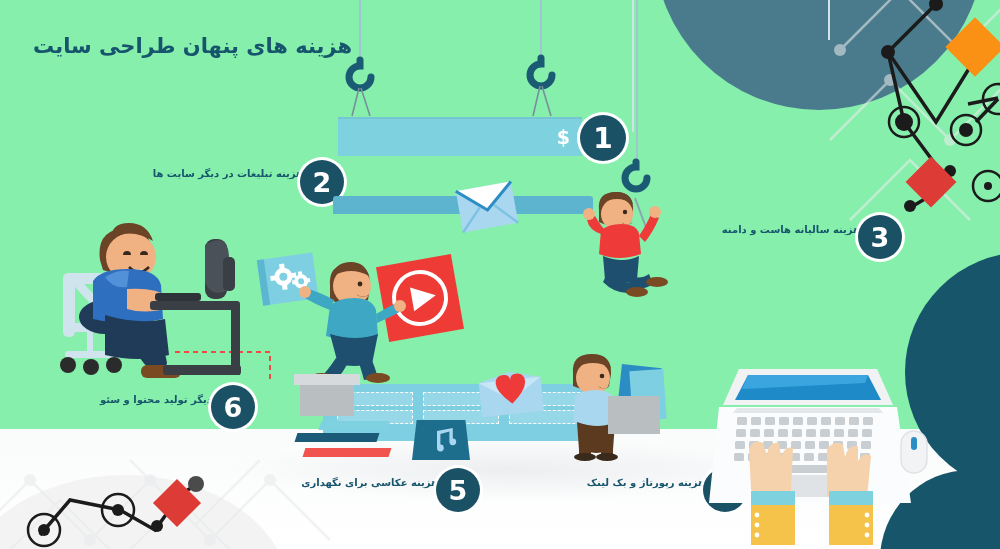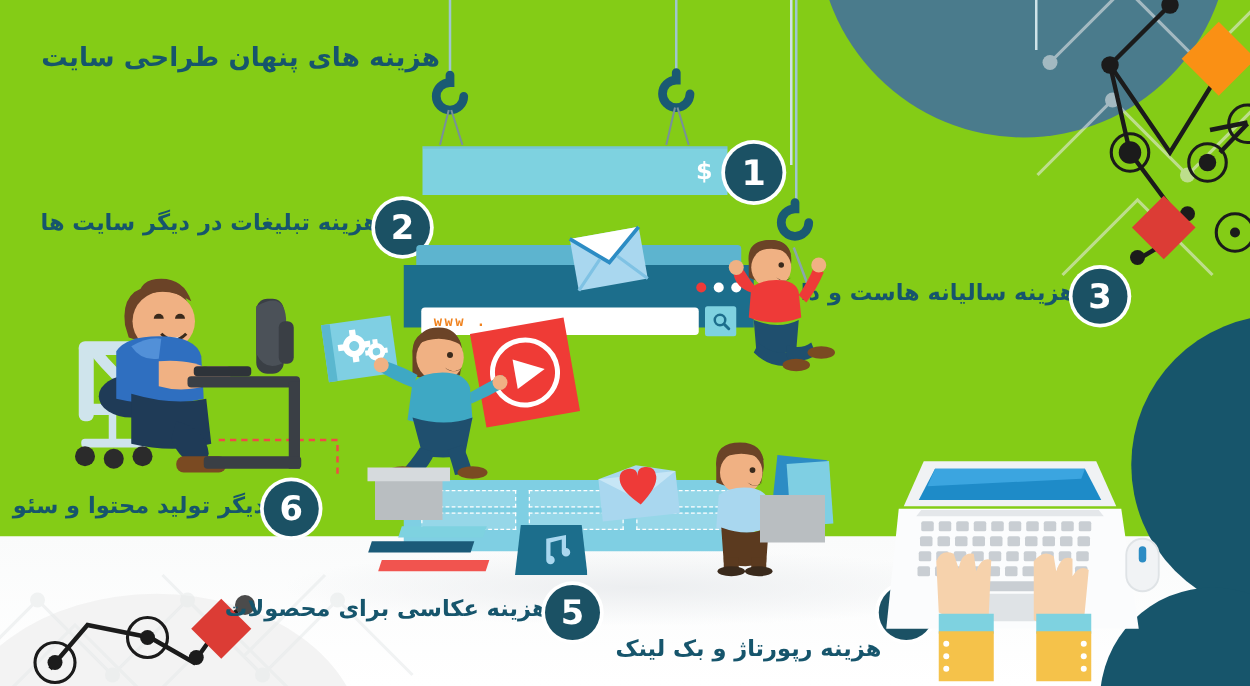--- a/index.html
+++ b/index.html
@@ -2,21 +2,21 @@
 <html lang="fa" dir="rtl"><head>
 <meta charset="utf-8">
 <style>
   html,body{margin:0;padding:0;}
   body{
     width:1000px;height:549px;overflow:hidden;
     background:#ffffff;
     font-family:"DejaVu Sans","Liberation Sans",sans-serif;
     position:relative;
   }
-  #stage{position:absolute;inset:0;width:1000px;height:549px;overflow:hidden;background:#84cc16;}
+  #stage{position:absolute;inset:0;width:1000px;height:549px;overflow:hidden;background:#86efac;}
   .abs{position:absolute;}
 
   
   .bg-circle-tr{
     width:330px;height:330px;border-radius:50%;
     background:#4a7b8c;left:654px;top:-220px;
   }
   .bg-circle-r{
     width:240px;height:240px;border-radius:50%;
     background:#17556b;left:905px;top:252px;
@@ -59,36 +59,36 @@
   }
   .badge.b1{width:46px;height:46px;font-size:28px;left:580px;top:115px;}
   .badge.b2{width:44px;height:44px;font-size:27px;left:300px;top:160px;}
   .badge.b3{width:44px;height:44px;font-size:27px;left:858px;top:215px;}
   .badge.b4{width:44px;height:44px;font-size:27px;left:703px;top:468px;}
   .badge.b5{width:44px;height:44px;font-size:27px;left:436px;top:468px;}
   .badge.b6{width:44px;height:44px;font-size:27px;left:211px;top:385px;}
 
   
   .lbl{
-    color:#16556c;font-size:18px;font-weight:bold;
+    color:#16556c;font-size:10px;font-weight:bold;
     direction:rtl;text-align:right;white-space:nowrap;
   }
   .lbl1{
     left:338px;top:117px;width:244px;height:39px;
     background:#7ed2e0;color:#15506a;
     display:flex;align-items:center;justify-content:flex-start;
     padding:0 12px 0 8px;box-sizing:border-box;font-size:14.5px;
     box-shadow:0 2px 0 rgba(0,0,0,.06) inset;
   }
   .lbl1 .dollar{
     color:#ffffff;font-size:19px;font-weight:bold;margin-left:4px;
   }
   .lbl2{left:58px;top:168px;width:245px;}
   .lbl3{left:650px;top:224px;width:210px;}
-  .lbl4{left:527px;top:477px;width:178px;margin-top:32px;}
+  .lbl4{left:527px;top:477px;width:178px;}
   .lbl5{left:216px;top:477px;width:222px;}
   .lbl6{left:20px;top:394px;width:192px;}
 
   
   .rope{width:1.6px;background:#9fc6cf;}
 
   
   .browser{left:323px;top:196px;width:280px;height:245px;}
   .br-top{
     position:absolute;left:10px;top:0;width:260px;height:18px;
@@ -242,21 +242,21 @@
 
   <div class="abs lbl lbl2">هزینه تبلیغات در دیگر سایت ها</div>
   <div class="abs badge b2">2</div>
 
   <div class="abs lbl lbl3">هزینه سالیانه هاست و دامنه</div>
   <div class="abs badge b3">3</div>
 
   <div class="abs lbl lbl4">هزینه رپورتاژ و بک لینک</div>
   <div class="abs badge b4">4</div>
 
-  <div class="abs lbl lbl5">هزینه عکاسی برای محصولات</div>
+  <div class="abs lbl lbl5">هزینه عکاسی برای نگهداری</div>
   <div class="abs badge b5">5</div>
 
   <div class="abs lbl lbl6">دیگر تولید محتوا و سئو</div>
   <div class="abs badge b6">6</div>
 
   <svg class="abs" style="left:175px;top:322px;" width="125" height="60" viewBox="0 0 125 60">
     <path d="M0 30 H95 V58" stroke="#ef4b45" stroke-width="2" stroke-dasharray="5 4" fill="none"></path>
   </svg>
 
   <svg class="abs" style="left:45px;top:205px;" width="200" height="180" viewBox="0 0 200 180">
@@ -299,36 +299,20 @@
       <rect x="186" y="100" width="9" height="70" fill="#3a3f45"></rect>
       <rect x="118" y="160" width="78" height="10" rx="3" fill="#3a3f45"></rect>
       <rect x="160" y="34" width="22" height="60" rx="9" fill="#3a3f45"></rect>
       <path d="M160 40 q24 -14 24 14 v30 q-16 10 -24 -6z" fill="#4b5158"></path>
       <rect x="178" y="52" width="12" height="34" rx="5" fill="#3a3f45"></rect>
     </g>
   </svg>
 
   <div class="abs browser">
     <div class="br-top"></div>
-    <div class="br-bar">
-      <div class="dots">
-        <div class="dot w"></div>
-        <div class="dot w"></div>
-        <div class="dot r"></div>
-      </div>
-      <div class="url">
-        <span>www .</span>
-      </div>
-      <div class="srch">
-        <svg width="14" height="14" viewBox="0 0 14 14">
-          <circle cx="6" cy="6" r="4.2" fill="none" stroke="#1c6e8c" stroke-width="2"></circle>
-          <path d="M9.2 9.2 L13 13" stroke="#1c6e8c" stroke-width="2.4" stroke-linecap="round"></path>
-        </svg>
-      </div>
-    </div>
 
 
     <div class="br-foot">
       <div class="fline" style="left:14px;top:8px;width:74px;"></div>
       <div class="fline" style="left:100px;top:8px;width:74px;"></div>
       <div class="fline" style="left:186px;top:8px;width:74px;"></div>
       <div class="fline" style="left:14px;top:26px;width:74px;"></div>
       <div class="fline" style="left:100px;top:26px;width:74px;"></div>
       <div class="fline" style="left:186px;top:26px;width:74px;"></div>
     </div>

